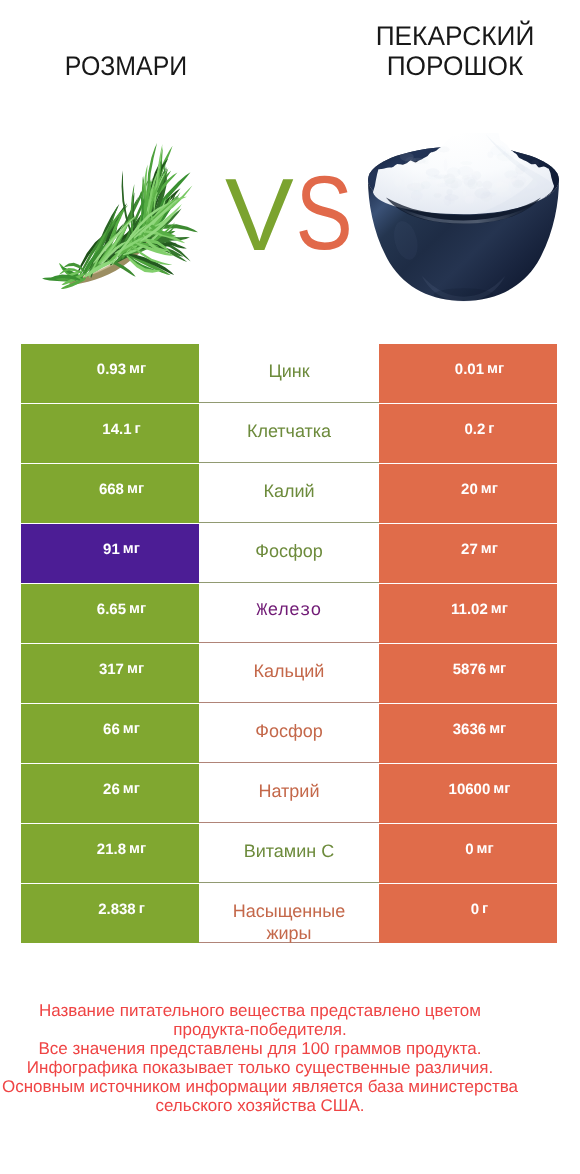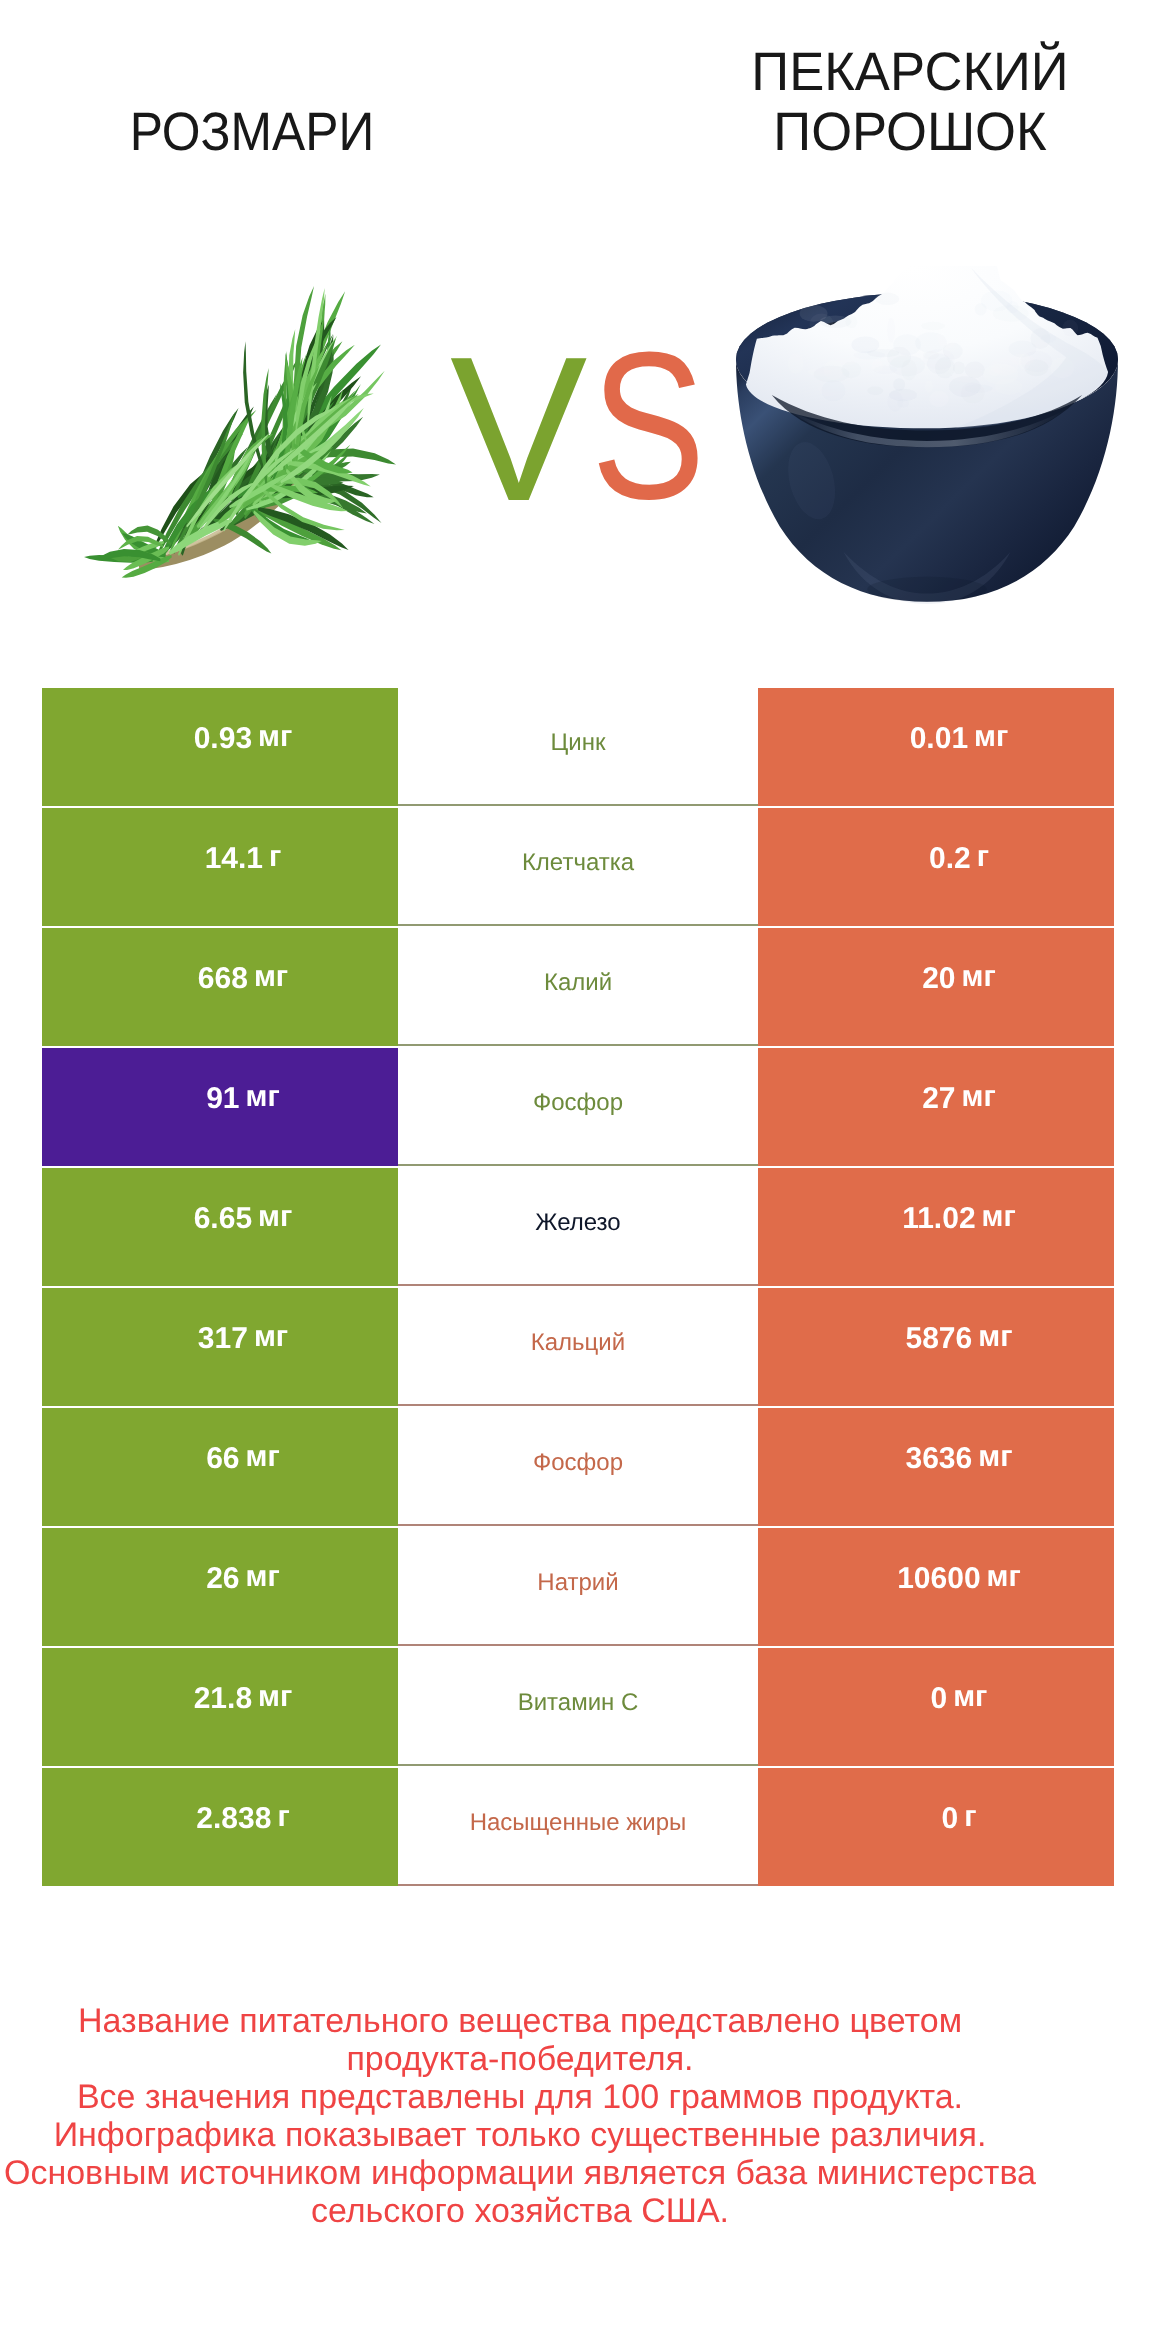--- a/index.html
+++ b/index.html
@@ -22,21 +22,21 @@
   .vs svg{display:block;}
 
   #table{position:absolute;left:21px;top:344px;width:538px;}
   .row{display:flex;height:59px;margin-bottom:1px;}
   .row:last-child{margin-bottom:0;}
   .cell{display:flex;align-items:center;justify-content:center;text-align:center;padding-left:23px;}
   .side{width:178px;color:#fff;font-weight:700;font-size:15px;line-height:17px;
         align-items:flex-start;padding-top:17.3px;box-sizing:border-box;}
   .side .u{font-size:14.8px;margin-left:3px;font-weight:700;}
   .mid{width:180px;background:#fff;border-bottom:1px solid #888;font-weight:400;
-       font-size:12px;line-height:22px;padding:15.6px 16px 0;box-sizing:border-box;
+       font-size:18px;line-height:22px;padding:15.6px 16px 0;box-sizing:border-box;
        align-items:flex-start;}
 
   #footer{position:absolute;left:0;top:1001.8px;width:520px;text-align:center;color:#ef4444;
           font-size:17px;line-height:18.95px;font-weight:400;}
 </style>
 </head>
 <body>
 
 <div class="page">
 
@@ -361,21 +361,21 @@
         <div class="cell side" style="background: rgb(224, 108, 74);">
           <span>27</span>
           <span class="u">мг</span>
         </div>
       </div>
       <div class="row">
         <div class="cell side" style="background: rgb(128, 167, 48);">
           <span>6.65</span>
           <span class="u">мг</span>
         </div>
-        <div class="cell mid" style="color: #0f172a; border-bottom-color: rgb(176, 132, 120);">Железо</div>
+        <div class="cell mid" style="color: #701a75; border-bottom-color: rgb(176, 132, 120); font-family: Liberation Mono, monospace;">Железо</div>
         <div class="cell side" style="background: rgb(224, 108, 74);">
           <span>11.02</span>
           <span class="u">мг</span>
         </div>
       </div>
       <div class="row">
         <div class="cell side" style="background: rgb(128, 167, 48);">
           <span>317</span>
           <span class="u">мг</span>
         </div>

